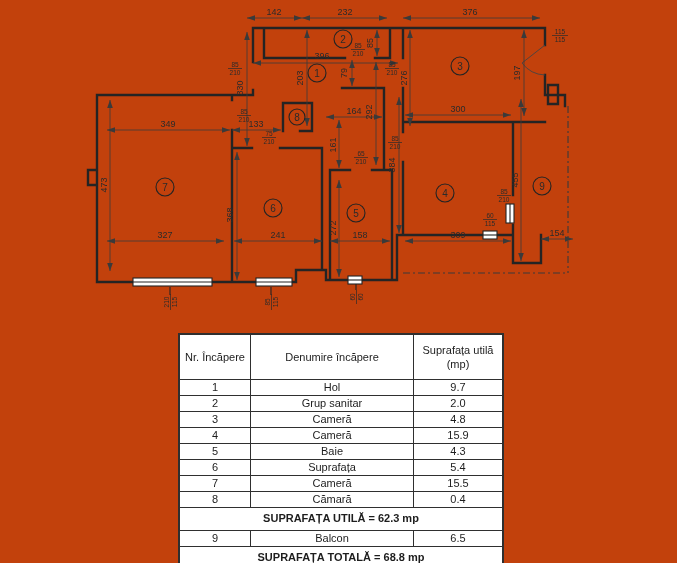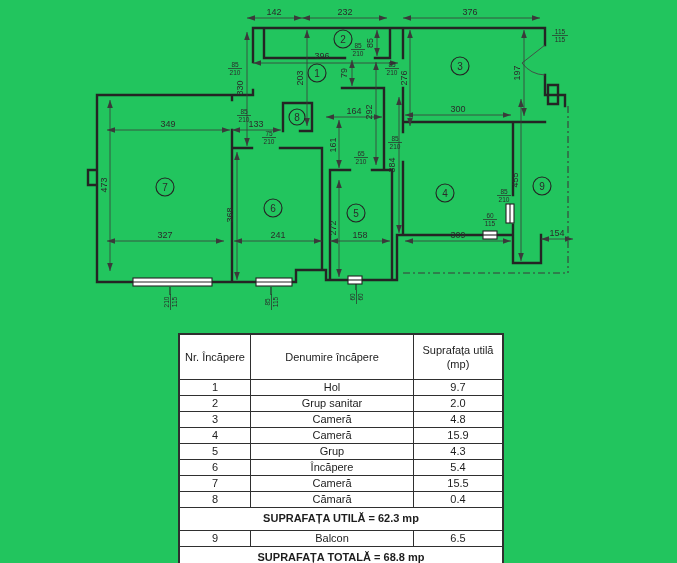--- a/index.html
+++ b/index.html
@@ -1,16 +1,16 @@
 <!DOCTYPE html>
 <html><head>
 <meta charset="utf-8">
 <style>
   html,body{margin:0;padding:0;background:#fdfdfd;}
-  .screen{position:relative;width:677px;height:563px;background:#22c55e;overflow:hidden;
+  .screen{position:relative;width:677px;height:563px;background:#c2410c;overflow:hidden;
           font-family:"Liberation Sans",sans-serif;}
   svg{position:absolute;top:0;left:0;}
   svg text{font-family:"Liberation Sans",sans-serif;fill:#2b2b2b;}
   .dt{font-size:9px;text-anchor:middle;}
   .ft{font-size:6.5px;text-anchor:middle;}
   .rn{font-size:10px;text-anchor:middle;}
   .areas-table{position:absolute;left:178px;top:333px;width:314px;border-collapse:collapse;
                background:#fff;font-size:11px;color:#1d1d1d;table-layout:fixed;
                border:2px solid #2f2f2f;}
   .areas-table td{border:1px solid #2f2f2f;text-align:center;vertical-align:middle;
@@ -259,26 +259,26 @@
         <td>Cameră</td>
         <td>4.8</td>
       </tr>
       <tr>
         <td>4</td>
         <td>Cameră</td>
         <td>15.9</td>
       </tr>
       <tr>
         <td>5</td>
-        <td>Grup</td>
+        <td>Baie</td>
         <td>4.3</td>
       </tr>
       <tr>
         <td>6</td>
-        <td>Încăpere</td>
+        <td>Suprafața</td>
         <td>5.4</td>
       </tr>
       <tr>
         <td>7</td>
         <td>Cameră</td>
         <td>15.5</td>
       </tr>
       <tr>
         <td>8</td>
         <td>Cămară</td>

